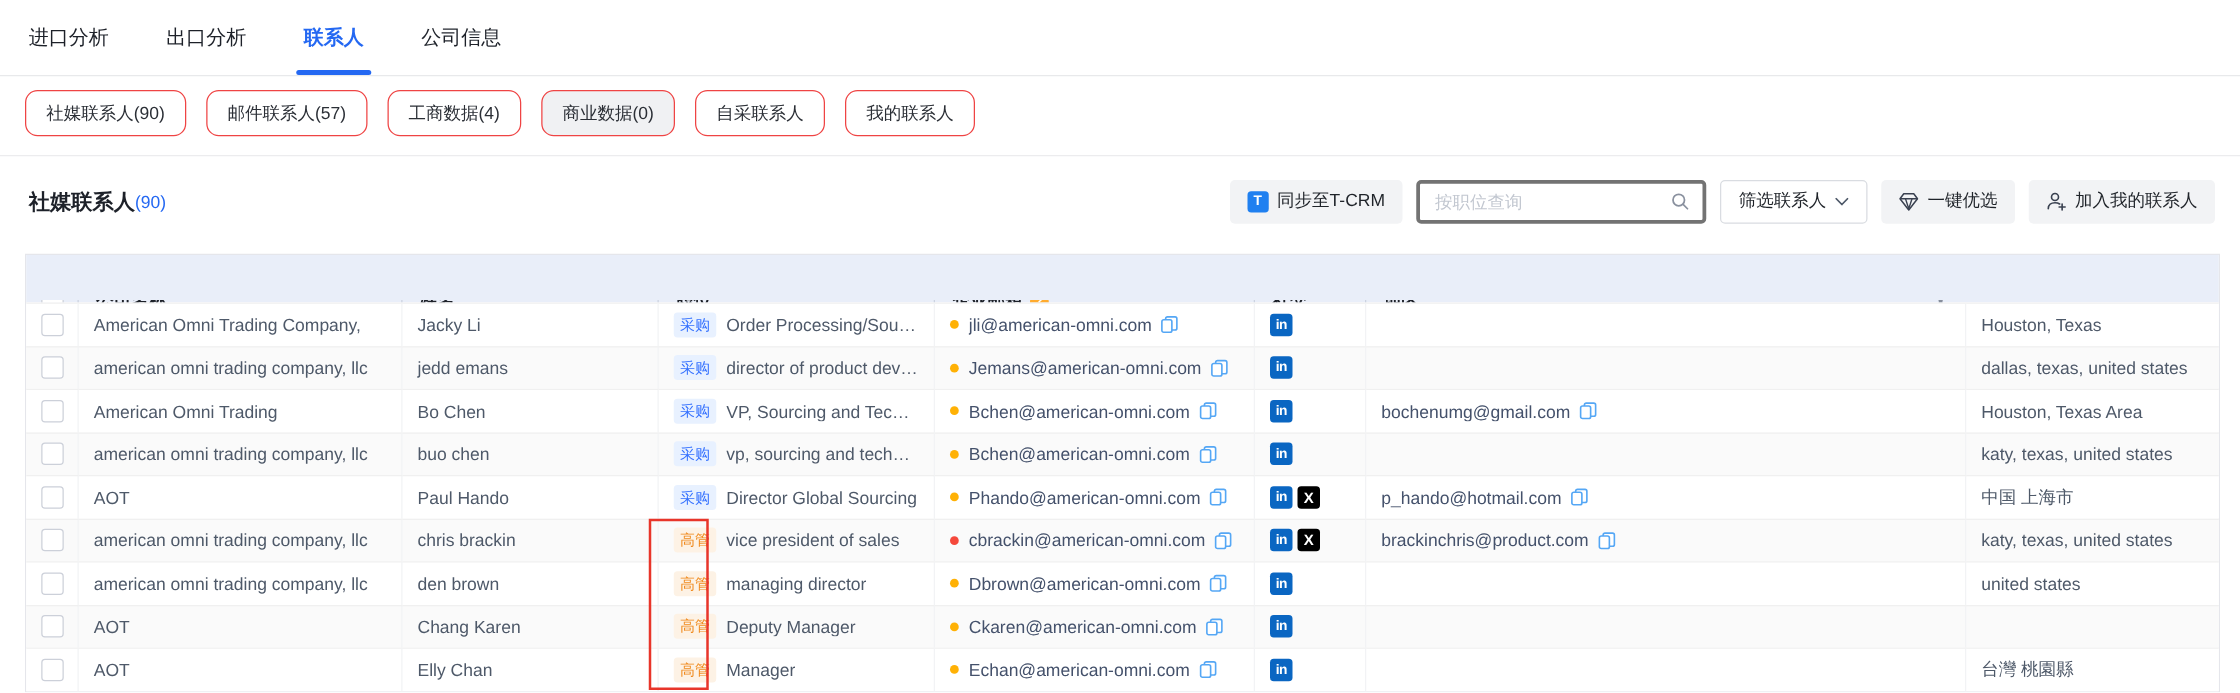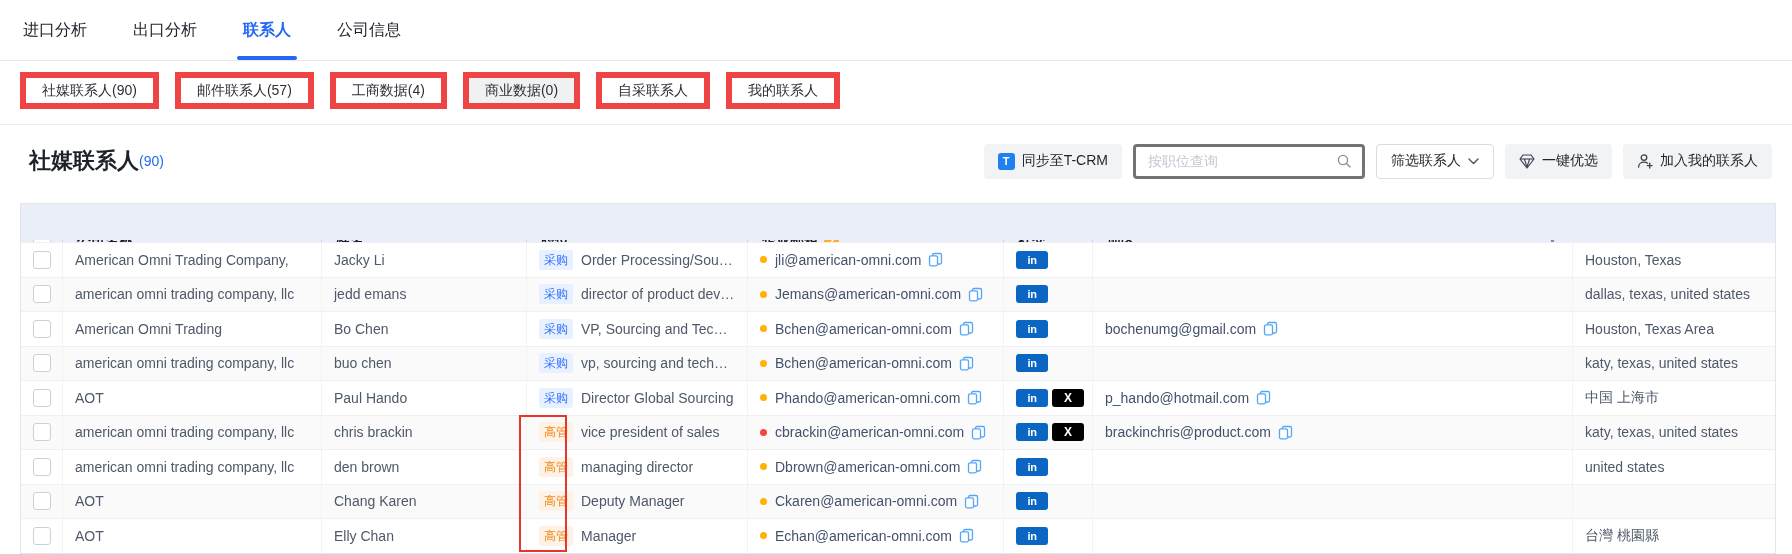--- a/index.html
+++ b/index.html
@@ -9,29 +9,29 @@
   
   .tabs-bar{position:absolute;top:0;left:0;right:0;height:60px;border-bottom:1px solid #e8e9eb;
             display:flex;align-items:stretch;padding-left:23px;gap:46px;text-align:right;}
   .tab{display:flex;align-items:center;font-size:16px;color:#1d2129;cursor:pointer;position:relative;}
   .tab.active{color:#2468f2;font-weight:700;}
   .tab.active::after{content:"";position:absolute;left:-6px;right:-6px;bottom:0;height:4px;
                      background:#2468f2;border-radius:2px;}
 
   
   .filter-bar{position:absolute;top:72px;left:20px;display:flex;gap:16px;}
-  .fbtn{height:37px;padding:0 16px;background:#fff;border:6px solid #ef4444;border-radius:0;
+  .fbtn{height:37px;padding:0 16px;background:#fff;border:1px solid #ef4444;border-radius:10px;
         font-size:14px;color:#2b2f36;cursor:pointer;font-family:inherit;}
   .fbtn.muted{background:#f0f1f3;}
 
   .hr-divider{position:absolute;top:124px;left:0;right:0;height:1px;background:#ececee;}
 
   
   .section-bar{position:absolute;top:141px;left:23px;right:20px;height:40px;display:flex;align-items:center;}
-  .sec-title{font-size:22px;font-weight:700;color:#1d2129;margin-left:6px;}
+  .sec-title{font-size:17px;font-weight:700;color:#1d2129;}
   .sec-count{font-size:14px;color:#2468f2;margin-left:0;}
   .toolbar{margin-left:auto;display:flex;align-items:center;gap:11px;}
   .tbtn{height:35px;display:inline-flex;align-items:center;gap:7px;padding:0 14px;border-radius:4px;
         font-size:14px;color:#1f2329;cursor:pointer;border:none;background:#f2f3f5;font-family:inherit;}
   .tbtn.outline{background:#fff;border:1px solid #d9dce1;}
   .tcrm-logo{width:17px;height:17px;border-radius:3px;background:#2080f0;color:#fff;font-size:11px;
              font-weight:700;display:inline-flex;align-items:center;justify-content:center;}
   .searchbox{width:232px;height:35px;border:3px solid #737373;border-radius:4px;background:#fff;
              display:flex;align-items:center;padding:0 10px;box-sizing:border-box;}
   .searchbox input{border:none;outline:none;flex:1;font-size:14px;color:#333;font-family:inherit;min-width:0;}
@@ -55,21 +55,21 @@
              display:inline-flex;align-items:center;justify-content:center;margin-left:6px;cursor:pointer;}
   .th-region{justify-content:space-between;}
   .badge{font-size:12px;line-height:1;padding:4px 5px;border-radius:3px;margin-right:8px;flex:none;}
   .badge-blue{color:#3370ff;background:#e8f1ff;}
   .badge-orange{color:#f08a1d;background:#fdf2e5;}
   .pos-text{overflow:hidden;text-overflow:ellipsis;}
   .dot{width:7px;height:7px;border-radius:50%;background:#ffb105;margin-right:8px;flex:none;}
   .dot.red{background:#f5483b;}
   .email-text{color:#44516b;cursor:pointer;overflow:hidden;text-overflow:ellipsis;}
   .copy-ic{margin-left:7px;flex:none;cursor:pointer;display:inline-flex;}
-  .sicon{width:32px;height:18px;border-radius:3px;display:inline-flex;align-items:center;justify-content:center;
+  .sicon{width:18px;height:18px;border-radius:3px;display:inline-flex;align-items:center;justify-content:center;
          color:#fff;font-weight:700;cursor:pointer;margin-right:4px;flex:none;}
   .sicon.linkedin{background:#0a66c2;font-size:11px;letter-spacing:-.5px;}
   .sicon.x{background:#000;font-size:12px;}
 
   
   .red-box{position:absolute;left:519px;top:415px;width:48px;height:137px;border:2px solid #e8352a;
            box-sizing:border-box;pointer-events:none;z-index:9;}
 </style>
 </head>
 <body>

